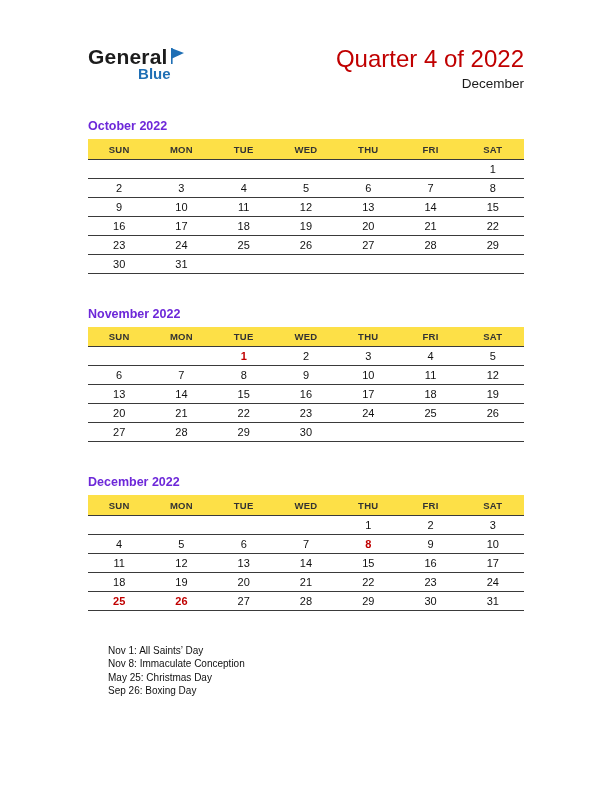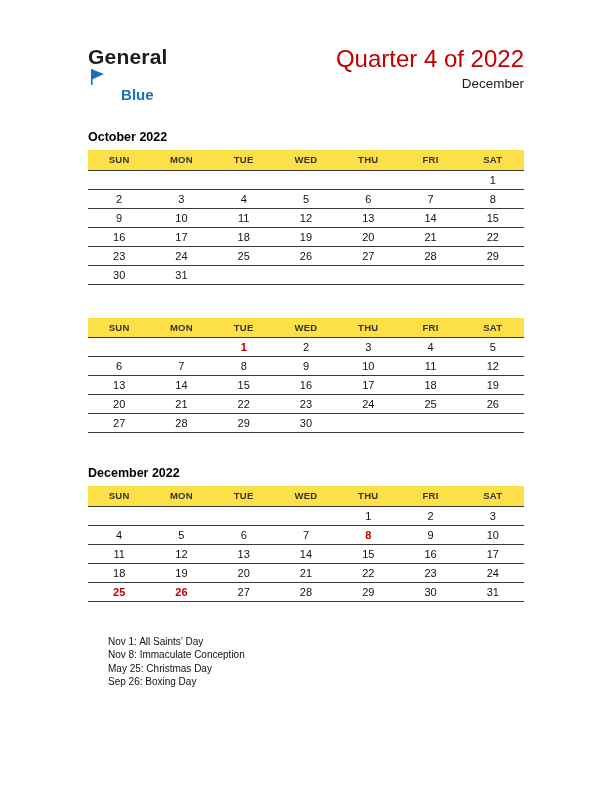--- a/index.html
+++ b/index.html
@@ -24,21 +24,20 @@
     margin-bottom: 28px;
   }
   .logo { display: inline-block; line-height: 1; }
   .logo-line1 {
     display: flex;
     align-items: flex-start;
     font-size: 21px;
     font-weight: 700;
     color: #1c1c1c;
     letter-spacing: 0.2px;
-    flex-direction: column;
   }
   .logo-flag { margin-left: 2px; margin-top: 1px; }
   .logo-line2 {
     font-size: 15px;
     font-weight: 700;
     color: #1f6fb5;
     text-align: right;
     margin-top: -2px;
     padding-right: 14px;
   }
@@ -51,21 +50,21 @@
   }
   .subtitle {
     font-size: 13.5px;
     color: #1a1a1a;
     margin-top: 4px;
   }
 
   
   .month { margin-bottom: 33px; }
   .month-title {
-    color: #000000;
+    color: #6d28d9;
     font-size: 12.5px;
     font-weight: 700;
     margin: 0 0 6px 0;
   }
   table.calendar {
     width: 100%;
     border-collapse: collapse;
     table-layout: fixed;
   }
   table.calendar th {
@@ -192,20 +191,21 @@
               <td></td>
               <td></td>
               <td></td>
               <td></td>
             </tr>
           </tbody>
         </table>
     </div>
 
     <div class="month">
+      <h2 class="month-title">November 2022</h2>
       <table class="calendar">
           <thead>
             <tr>
               <th>SUN</th>
               <th>MON</th>
               <th>TUE</th>
               <th>WED</th>
               <th>THU</th>
               <th>FRI</th>
               <th>SAT</th>

